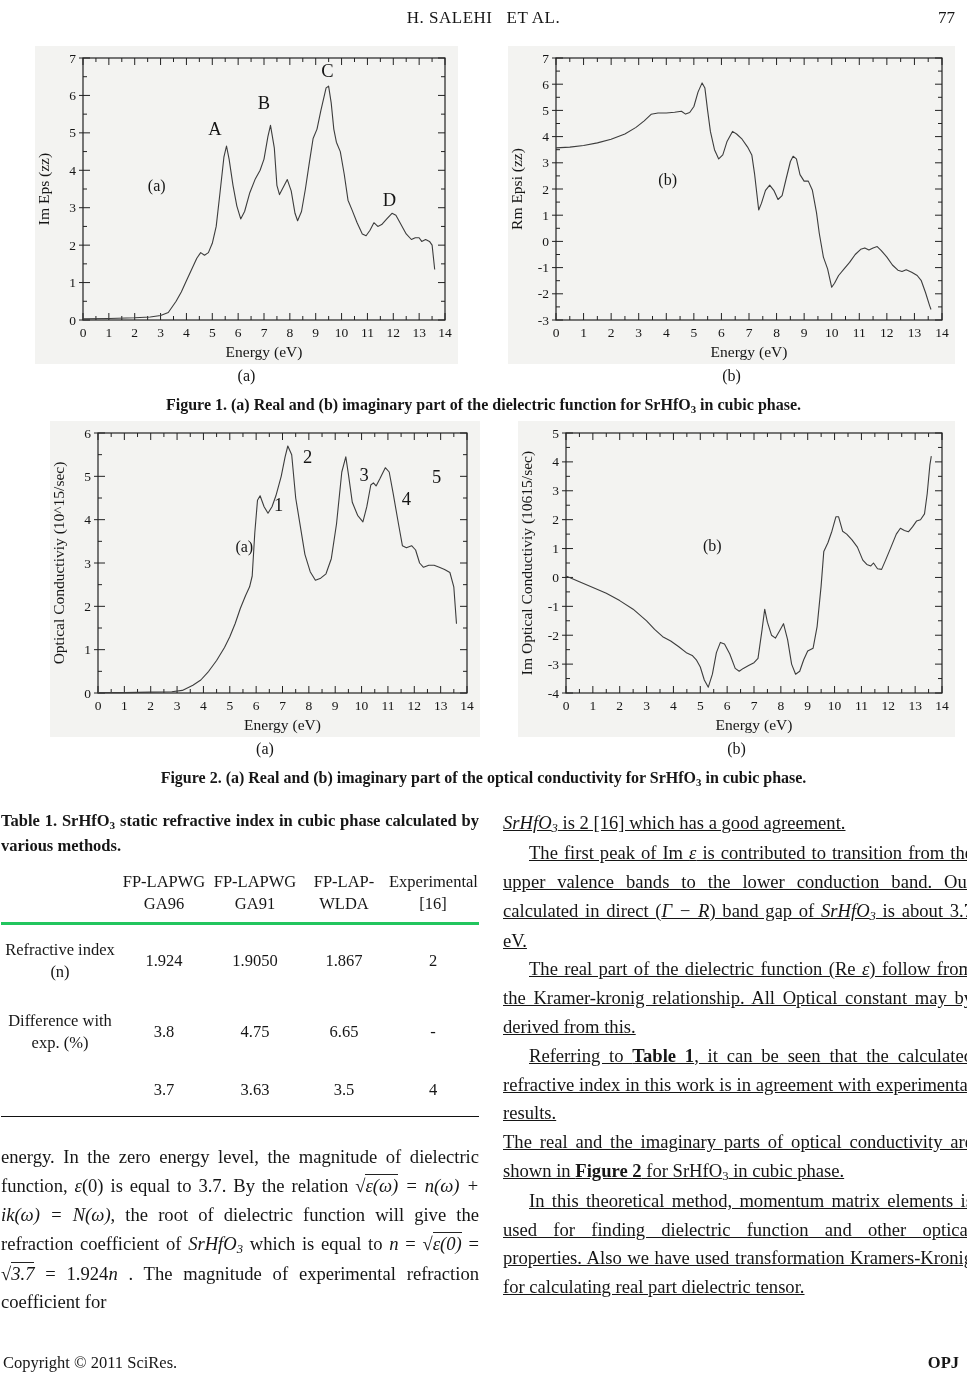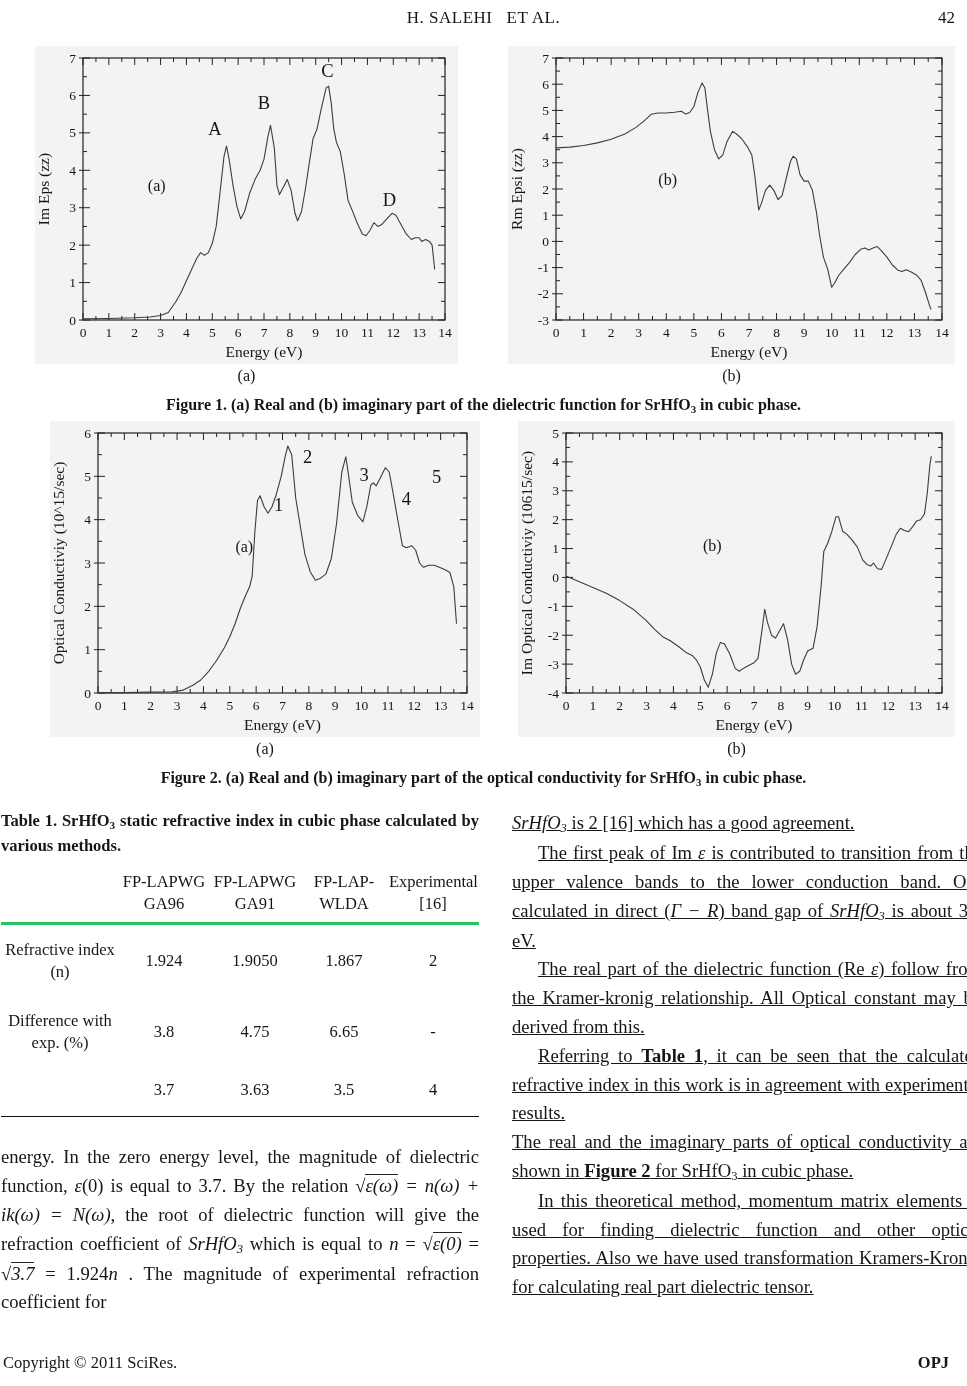--- a/index.html
+++ b/index.html
@@ -16,21 +16,21 @@
   .figrow{display:flex;align-items:flex-start;}
   .figrow1{margin:8px 0 0 35px;}
   .figrow1 .gap{width:50px;flex:none;}
   .figrow2{margin:6px 0 0 50px;}
   .figrow2 .gap{width:38px;flex:none;}
   svg.chart{display:block;flex:none;}
   .sublabels{display:flex;font-size:16px;margin-top:3px;}
   .sublabels .sl{text-align:center;flex:none;}
   .figcaption{text-align:center;font-size:16px;margin-top:11px;margin-bottom:4px;}
   
-  .cols{display:flex;gap:33px;margin:22px 1px 4px 1px;}
+  .cols{display:flex;gap:24px;margin:22px 1px 4px 1px;}
   .col-left{width:478px;flex:none;}
   .col-right{width:470px;flex:none;text-decoration:underline;}
   .p{font-size:18.6px;line-height:1.55;text-align:justify;margin:0;}
   .p + .p{margin-top:0;}
   .ind{text-indent:26px;}
   .sect-head{font-size:19.5px;font-weight:bold;margin:30px 0 26px 0;}
   
   .s-i{font-style:italic;}
   .s-b{font-weight:bold;}
   .s-sub{font-size:.68em;vertical-align:-0.25em;}
@@ -45,31 +45,31 @@
   tr.meth th{border-bottom:3px solid #22c55e;padding:8px 2px;}
   tr.data td{padding:14px 2px;}
   tr.last td{border-bottom:1.5px solid #111;padding:12px 2px 16px 2px;}
   
   svg.chart text{font-family:"Liberation Serif", serif;fill:#151515;}
   svg.chart .tick{font-size:13.5px;}
   svg.chart .axlabel{font-size:15.5px;}
   svg.chart .ann{font-size:16px;}
   svg.chart .annbig{font-size:18.5px;}
   
-  .pagefoot{position:absolute;left:3px;right:18px;bottom:13px;display:flex;justify-content:space-between;font-size:16.5px;}
+  .pagefoot{position:absolute;left:3px;right:8px;bottom:13px;display:flex;justify-content:space-between;font-size:16.5px;}
   .foot-right{font-weight:bold;}
 </style>
 </head>
 <body>
 
 <div class="pagehead">
   <div class="head-center">
     <span>H. SALEHI</span><span class="etal">ET  AL.</span>
   </div>
-  <div class="head-page">42</div>
+  <div class="head-page">77</div>
 </div>
 
 <div class="figrow figrow1">
   <svg class="chart" width="423" height="318" viewBox="0 0 423 318">
       <rect x="0" y="0" width="423" height="318" fill="#f3f3f1"></rect>
       <line x1="48" y1="274" x2="48" y2="267" stroke="#222" stroke-width="1"></line>
       <line x1="48" y1="12" x2="48" y2="19" stroke="#222" stroke-width="1"></line>
       <text x="48" y="291" text-anchor="middle" class="tick">0</text>
       <line x1="60.92857142857143" y1="274" x2="60.92857142857143" y2="270" stroke="#222" stroke-width="1"></line>
       <line x1="60.92857142857143" y1="12" x2="60.92857142857143" y2="16" stroke="#222" stroke-width="1"></line>

